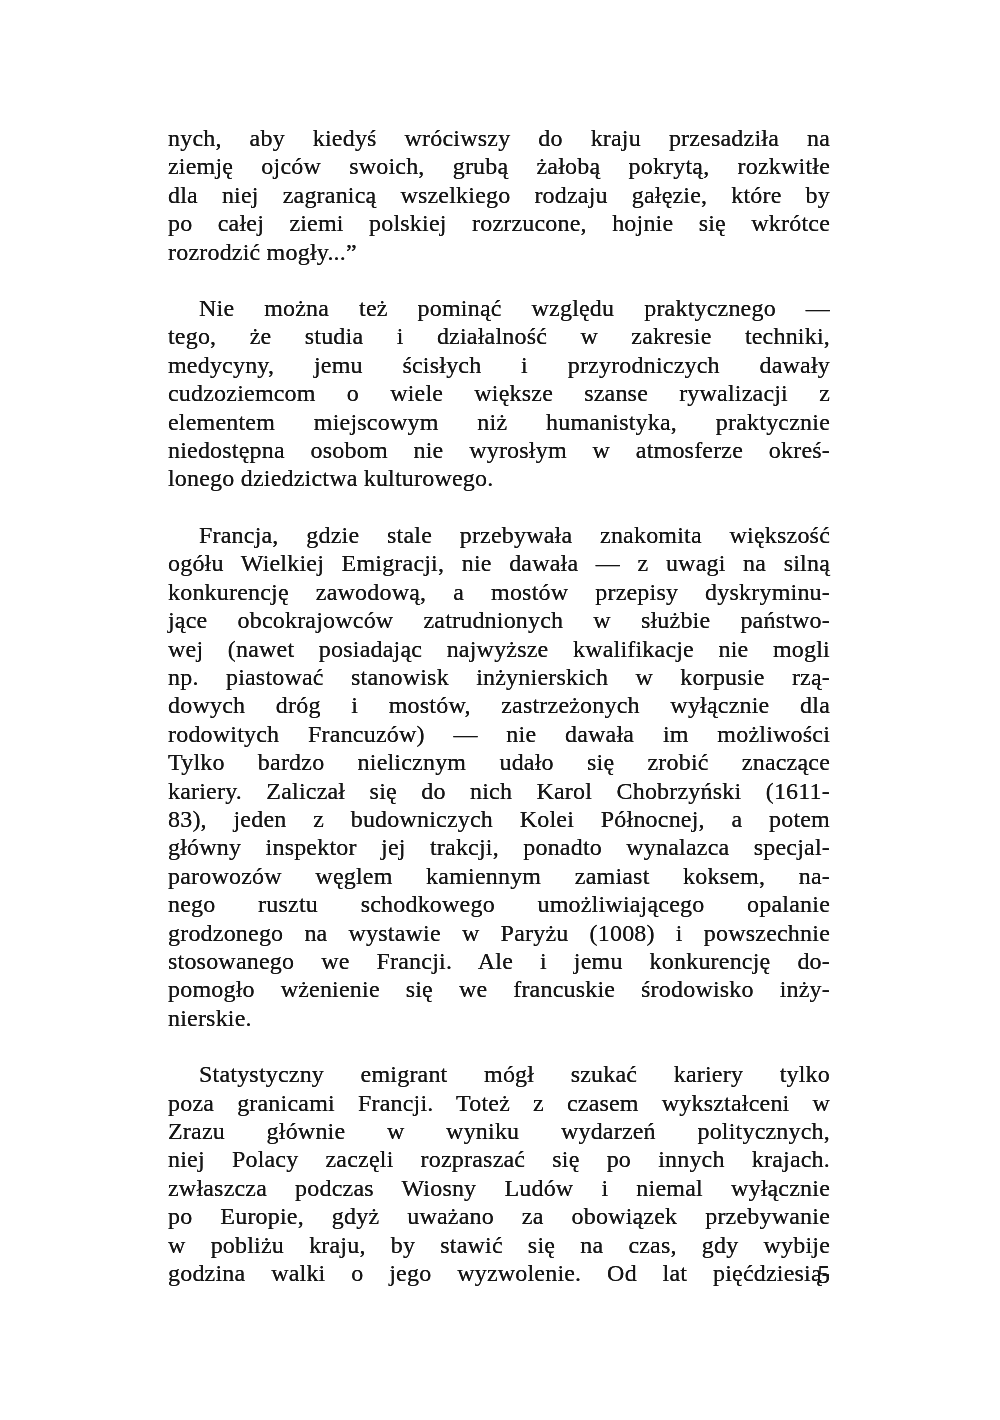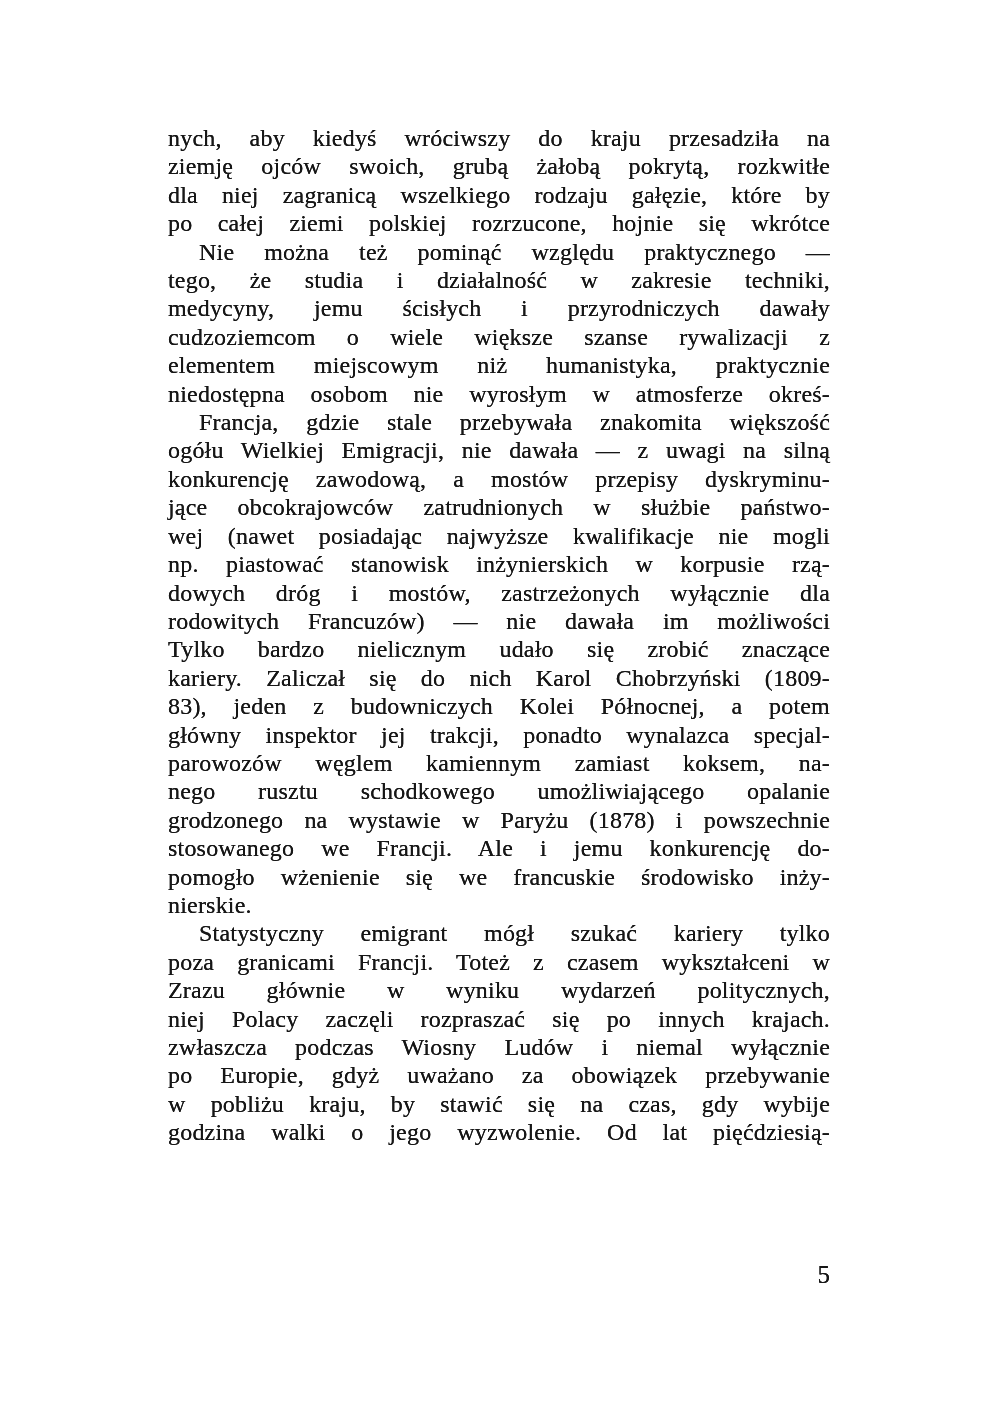--- a/index.html
+++ b/index.html
@@ -42,20 +42,21 @@
   .line.just {
     text-align: justify;
     text-align-last: justify;
   }
   .line.flush {
     text-align: left;
     text-align-last: left;
   }
   .line.indent {
     text-indent: 31px;
+    margin-top: 28px;
   }
   .page-number {
     position: absolute;
     top: 1260px;
     left: 168px;
     width: 662px;
     text-align: right;
     font-size: 25px;
     line-height: 30px;
     color: #161616;
@@ -65,45 +66,47 @@
 </head>
 <body>
 
 <div class="page">
   <div class="textblock">
       <div class="para">
         <div class="line just">nych, aby kiedyś wróciwszy do kraju przesadziła na</div>
         <div class="line just">ziemję ojców swoich, grubą żałobą pokrytą, rozkwitłe</div>
         <div class="line just">dla niej zagranicą wszelkiego rodzaju gałęzie, które by</div>
         <div class="line just">po całej ziemi polskiej rozrzucone, hojnie się wkrótce</div>
+        <div class="line flush">rozrodzić mogły...”</div>
       </div>
       <div class="para">
         <div class="line just indent">Nie można też pominąć względu praktycznego —</div>
         <div class="line just">tego, że studia i działalność w zakresie techniki,</div>
         <div class="line just">medycyny, jemu ścisłych i przyrodniczych dawały</div>
         <div class="line just">cudzoziemcom o wiele większe szanse rywalizacji z</div>
         <div class="line just">elementem miejscowym niż humanistyka, praktycznie</div>
         <div class="line just">niedostępna osobom nie wyrosłym w atmosferze okreś-</div>
+        <div class="line flush">lonego dziedzictwa kulturowego.</div>
       </div>
       <div class="para">
         <div class="line just indent">Francja, gdzie stale przebywała znakomita większość</div>
         <div class="line just">ogółu Wielkiej Emigracji, nie dawała — z uwagi na silną</div>
         <div class="line just">konkurencję zawodową, a mostów przepisy dyskryminu-</div>
         <div class="line just">jące obcokrajowców zatrudnionych w służbie państwo-</div>
         <div class="line just">wej (nawet posiadając najwyższe kwalifikacje nie mogli</div>
         <div class="line just">np. piastować stanowisk inżynierskich w korpusie rzą-</div>
         <div class="line just">dowych dróg i mostów, zastrzeżonych wyłącznie dla</div>
         <div class="line just">rodowitych Francuzów) — nie dawała im możliwości</div>
         <div class="line just">Tylko bardzo nielicznym udało się zrobić znaczące</div>
-        <div class="line just">kariery. Zaliczał się do nich Karol Chobrzyński (1809-</div>
+        <div class="line just">kariery. Zaliczał się do nich Karol Chobrzyński (1611-</div>
         <div class="line just">83), jeden z budowniczych Kolei Północnej, a potem</div>
         <div class="line just">główny inspektor jej trakcji, ponadto wynalazca specjal-</div>
         <div class="line just">parowozów węglem kamiennym zamiast koksem, na-</div>
         <div class="line just">nego rusztu schodkowego umożliwiającego opalanie</div>
-        <div class="line just">grodzonego na wystawie w Paryżu (1878) i powszechnie</div>
+        <div class="line just">grodzonego na wystawie w Paryżu (1008) i powszechnie</div>
         <div class="line just">stosowanego we Francji. Ale i jemu konkurencję do-</div>
         <div class="line just">pomogło wżenienie się we francuskie środowisko inży-</div>
         <div class="line flush">nierskie.</div>
       </div>
       <div class="para">
         <div class="line just indent">Statystyczny emigrant mógł szukać kariery tylko</div>
         <div class="line just">poza granicami Francji. Toteż z czasem wykształceni w</div>
         <div class="line just">Zrazu głównie w wyniku wydarzeń politycznych,</div>
         <div class="line just">niej Polacy zaczęli rozpraszać się po innych krajach.</div>
         <div class="line just">zwłaszcza podczas Wiosny Ludów i niemal wyłącznie</div>

